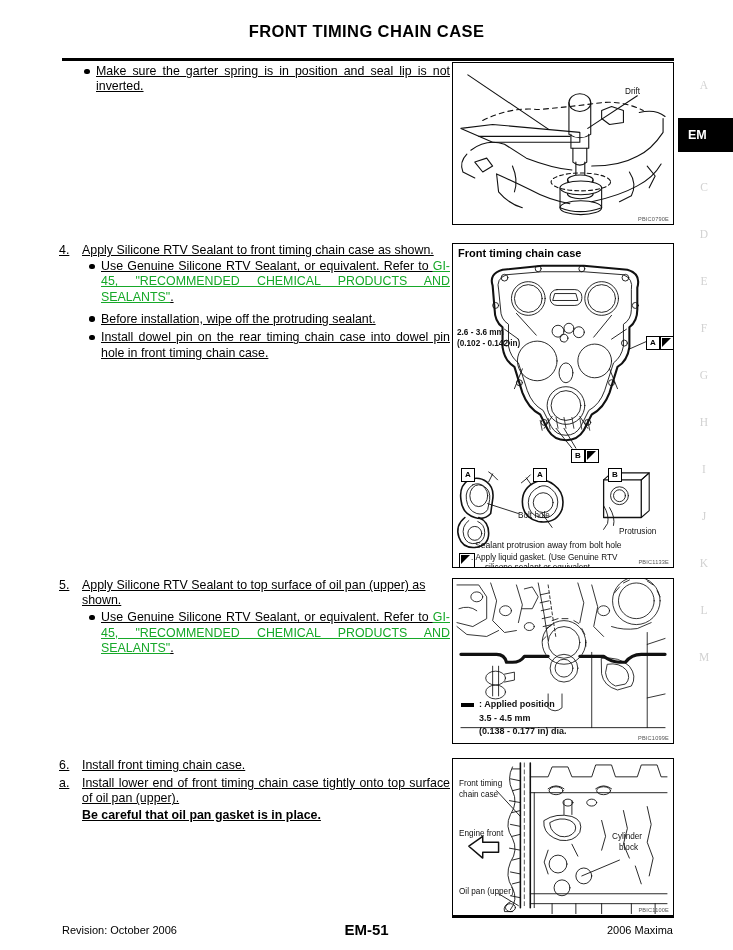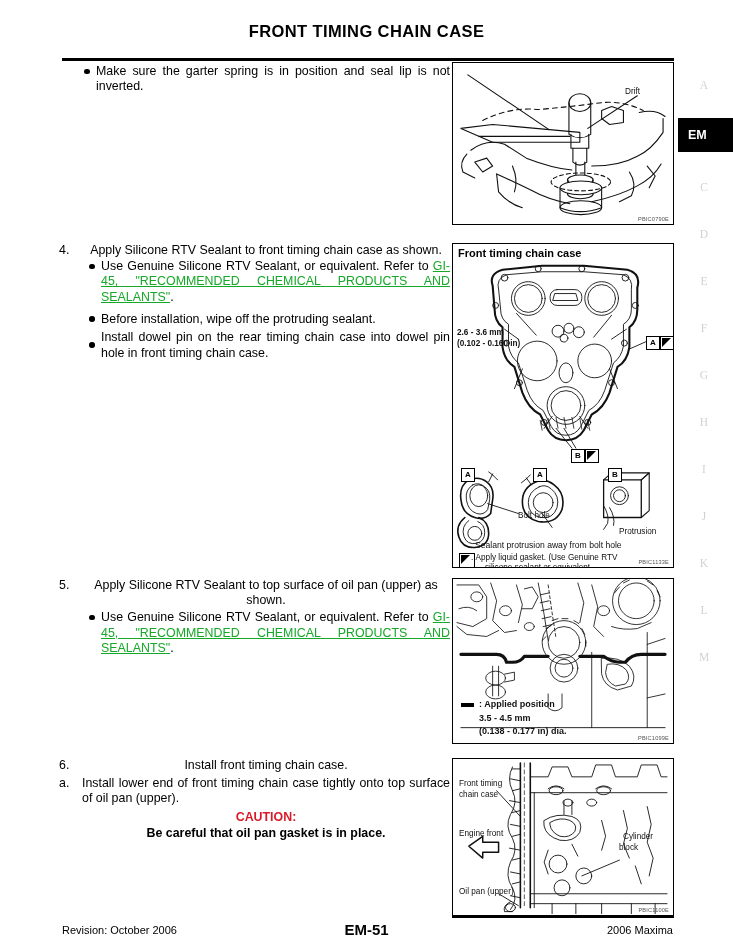--- a/index.html
+++ b/index.html
@@ -70,38 +70,38 @@
     box-sizing: border-box;
     right: 0;
   }
 
   
   .block {
     position: absolute;
     font-size: 12.4px;
     line-height: 15.2px;
   }
-  .txt-col { width: 392px; }
+  .txt-col { width: 392px; text-decoration: underline; }
 
   .step-row {
     display: flex;
     align-items: flex-start;
     margin-bottom: 1px;
   }
   .step-num {
     width: 30px;
     flex: 0 0 30px;
     padding-left: 7px;
     box-sizing: border-box;
   }
   .step-body {
     flex: 1 1 auto;
     text-align: justify;
   }
-  .step-body.nojust { text-align: center; }
+  .step-body.nojust { text-align: left; }
 
   .bullet-row {
     display: flex;
     align-items: flex-start;
     margin-bottom: 1px;
     padding-left: 37px;
   }
   .bullet-dot {
     flex: 0 0 12px;
     font-size: 11px;
@@ -315,21 +315,21 @@
     <div class="step-body nojust">Apply Silicone RTV Sealant to front timing chain case as shown.</div>
   </div>
   <div class="bullet-row">
     <div class="bullet-dot"></div>
     <div class="bullet-body"><span>Use Genuine Silicone RTV Sealant, or equivalent. Refer to </span><a class="link" href="#">GI-45, "RECOMMENDED CHEMICAL PRODUCTS AND SEALANTS"</a><span>.</span></div>
   </div>
   <div class="bullet-row" style="margin-top:7px;">
     <div class="bullet-dot"></div>
     <div class="bullet-body nojust">Before installation, wipe off the protruding sealant.</div>
   </div>
-  <div class="bullet-row" style="margin-top:3px;align-items:center;">
+  <div class="bullet-row" style="margin-top:3px;">
     <div class="bullet-dot"></div>
     <div class="bullet-body">Install dowel pin on the rear timing chain case into dowel pin hole in front timing chain case.</div>
   </div>
 </div>
 
 <div class="figure" style="left:452px; top:243px; width:222px; height:325px;">
   <div class="fig-title">Front  timing chain case</div>
 
   <svg class="fig-art" viewBox="0 0 222 325" preserveAspectRatio="none">
     <g fill="none" stroke="#111" stroke-width="0.9" stroke-linejoin="round" stroke-linecap="round">
@@ -416,21 +416,21 @@
       <path d="M152 238 L160 231 L198 231 L190 238" stroke-width="1.1"></path>
       <path d="M190 238 L198 231 L198 269 L190 276" stroke-width="1.1"></path>
       <circle cx="168" cy="254" r="9"></circle>
       <circle cx="168" cy="254" r="6"></circle>
       <path d="M152 264 Q158 274 156 282 L152 288"></path>
       <path d="M158 266 Q164 276 162 284"></path>
     </g>
   </svg>
 
   <div class="fig-label b" style="left:4px; top:84px;">2.6 - 3.6 mm</div>
-  <div class="fig-label b" style="left:4px; top:95px;">(0.102 - 0.160 in)</div>
+  <div class="fig-label b" style="left:4px; top:95px;">(0.102 - 0.142 in)</div>
 
   <div class="abox" style="left:193px; top:92px;">A</div>
   <div class="gbox" style="left:207px; top:92px;"></div>
 
   <div class="abox" style="left:118px; top:205px;">B</div>
   <div class="gbox" style="left:132px; top:205px;"></div>
 
   <div class="abox" style="left:8px;   top:224px;">A</div>
   <div class="abox" style="left:80px;  top:224px;">A</div>
   <div class="abox" style="left:155px; top:224px;">B</div>
@@ -516,24 +516,20 @@
 </div>
 
 <div class="block txt-col" style="left:52px; top:758px; width:398px;">
   <div class="step-row">
     <div class="step-num">6.</div>
     <div class="step-body nojust">Install front timing chain case.</div>
   </div>
   <div class="step-row" style="margin-top:3px;">
     <div class="step-num">a.</div>
     <div class="step-body">Install lower end of front timing chain case tightly onto top surface of oil pan (upper).</div>
-  </div>
-  <div class="step-row" style="margin-top:3px;">
-    <div class="step-num"></div>
-    <div class="step-body nojust caution">CAUTION:</div>
   </div>
   <div class="step-row">
     <div class="step-num"></div>
     <div class="step-body nojust bold">Be careful that oil pan gasket is in place.</div>
   </div>
 </div>
 
 <div class="figure" style="left:452px; top:758px; width:222px; height:158px;">
   <svg class="fig-art" viewBox="0 0 222 158" preserveAspectRatio="none">
     <g fill="none" stroke="#111" stroke-width="0.9" stroke-linejoin="round" stroke-linecap="round">
@@ -580,21 +576,21 @@
       <path d="M44 32 L68 58" stroke-width="0.9"></path>
       <path d="M46 136 L66 148" stroke-width="0.9"></path>
       <path d="M168 102 L130 118" stroke-width="0.9"></path>
 
       <path d="M16 88 L30 78 L30 84 L46 84 L46 94 L30 94 L30 100 Z" fill="#fff" stroke="#111" stroke-width="1.5"></path>
     </g>
   </svg>
   <div class="fig-label" style="left:6px;  top:20px;">Front timing</div>
   <div class="fig-label" style="left:6px;  top:31px;">chain case</div>
   <div class="fig-label" style="left:6px;  top:70px;">Engine front</div>
-  <div class="fig-label" style="left:170px; top:73px;text-align:right;">Cylinder</div>
+  <div class="fig-label" style="left:159px; top:73px;text-align:right;">Cylinder</div>
   <div class="fig-label" style="left:166px; top:84px;">block</div>
   <div class="fig-label" style="left:6px;  top:128px;">Oil pan (upper)</div>
   <div class="fig-code">PBIC1100E</div>
 </div>
 
 <div class="footer-rule"></div>
 <div class="footer">
   <div class="footer-left">Revision: October 2006</div>
   <div class="footer-center">EM-51</div>
   <div class="footer-right">2006 Maxima</div>

